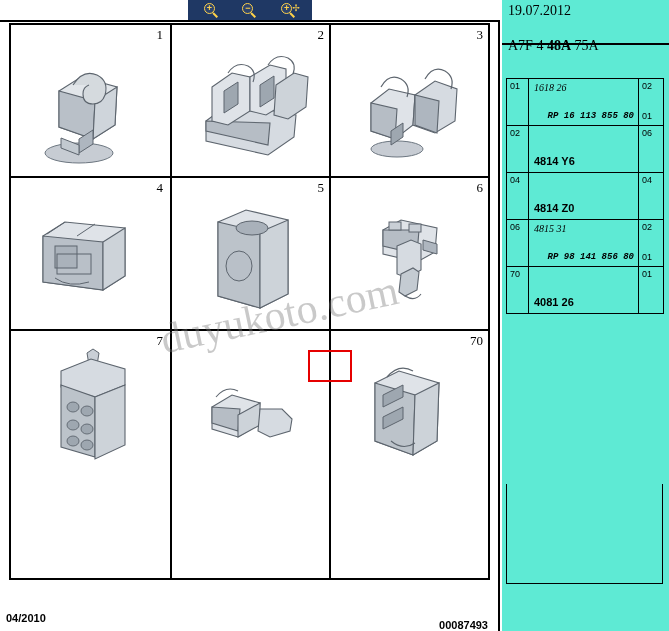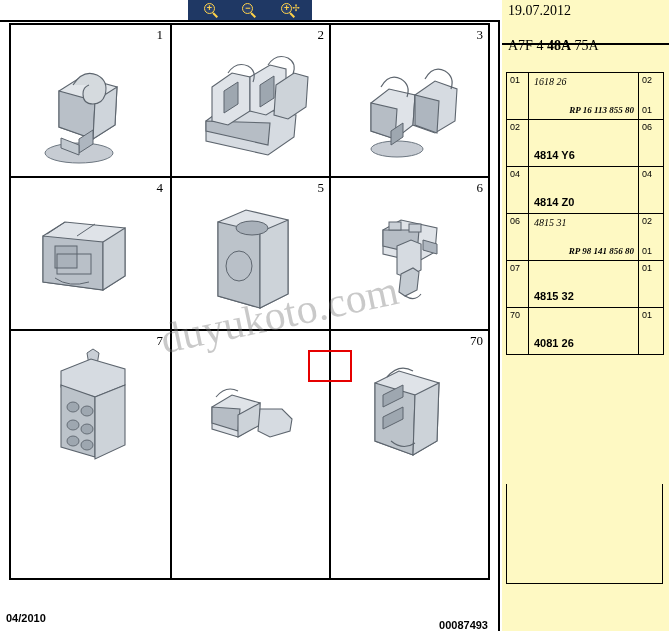--- a/index.html
+++ b/index.html
@@ -135,42 +135,42 @@
     font-family: "Liberation Sans", sans-serif;
     font-size: 11px; font-weight: bold;
     color: #000;
   }
 
   
   #right-panel {
     position: absolute;
     left: 502px; top: 0;
     width: 167px; height: 631px;
-    background: #fef9c3;
+    background: #5eead4;
   }
   #header-date {
     position: absolute;
     left: 6px; top: 3px;
     font-size: 14px; color: #000;
   }
   #header-code {
     position: absolute;
     left: 6px; top: 22px;
     font-size: 14px; color: #000; margin-top: 16px;
   }
   #header-rule {
     position: absolute;
     left: 0; top: 43px;
     width: 167px; height: 2px;
     background: #000;
   }
 
   #parts-table {
     position: absolute;
-    left: 4px; top: 72px;
+    left: 4px; top: 78px;
     width: 157px;
     border-collapse: collapse;
     table-layout: fixed;
   }
   #parts-table td {
     border: 1px solid #000;
     padding: 0;
     vertical-align: top;
   }
   .c-idx { width: 22px; }
@@ -187,21 +187,21 @@
     left: 5px; bottom: 5px;
     font-family: "Liberation Sans", sans-serif;
     font-size: 11px;
     font-weight: bold;
     color: #000;
     white-space: nowrap;
   }
   .ref-sub {
     position: absolute;
     right: 4px; bottom: 4px;
-    font-family: Liberation Serif, serif;
+    font-family: Liberation Mono, monospace;
     font-size: 9px;
     font-style: italic;
     font-weight: bold;
     color: #000;
     white-space: nowrap;
     margin-top: 44px;
   }
   .ref-top {
     position: absolute;
     left: 5px; top: 3px;
@@ -497,37 +497,20 @@
           </div>
             </td>
           <td class="c-qty">
               <div class="row-wrap">
             <div class="qty-a">02</div>
             <div class="qty-b">01</div>
           </div>
             </td>
         </tr>
 
-        <tr>
-          <td class="c-idx">
-              <div class="row-wrap">
-                <div class="idx-txt">07</div>
-              </div>
-            </td>
-          <td class="c-mid">
-              <div class="row-wrap">
-                <div class="ref-main">4815 32</div>
-              </div>
-            </td>
-          <td class="c-qty">
-              <div class="row-wrap">
-                <div class="qty-a">01</div>
-              </div>
-            </td>
-        </tr>
 
 
         <tr>
           <td class="c-idx">
               <div class="row-wrap">
                 <div class="idx-txt">70</div>
               </div>
             </td>
           <td class="c-mid">
               <div class="row-wrap">

